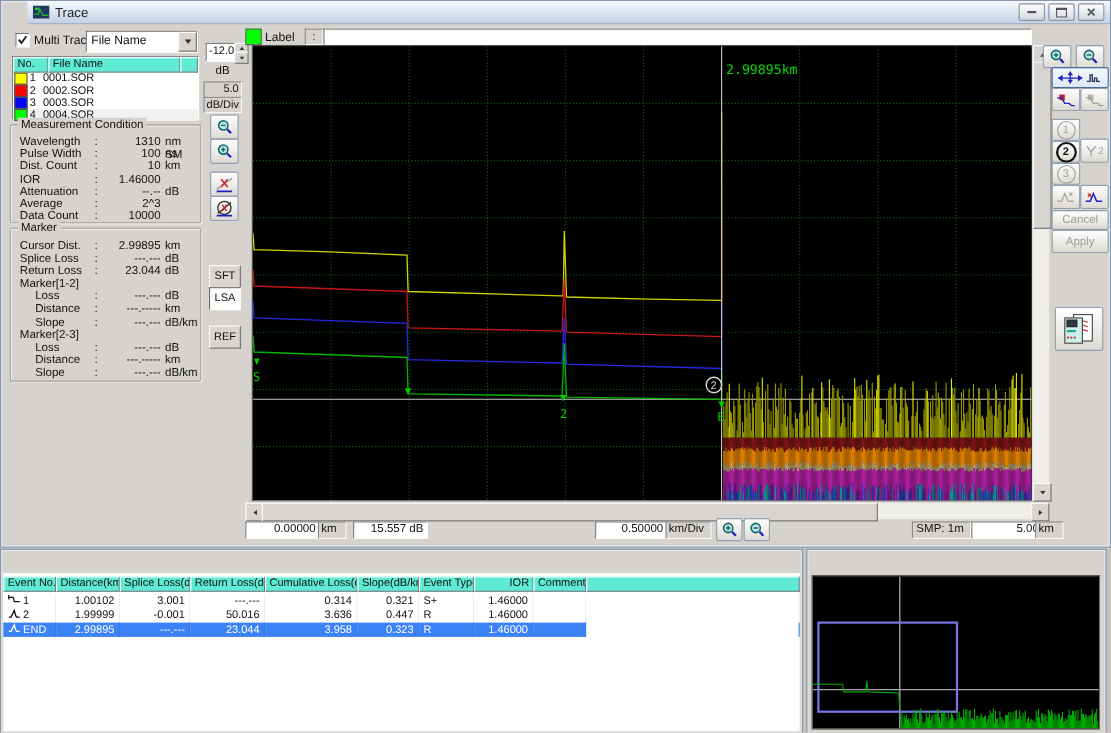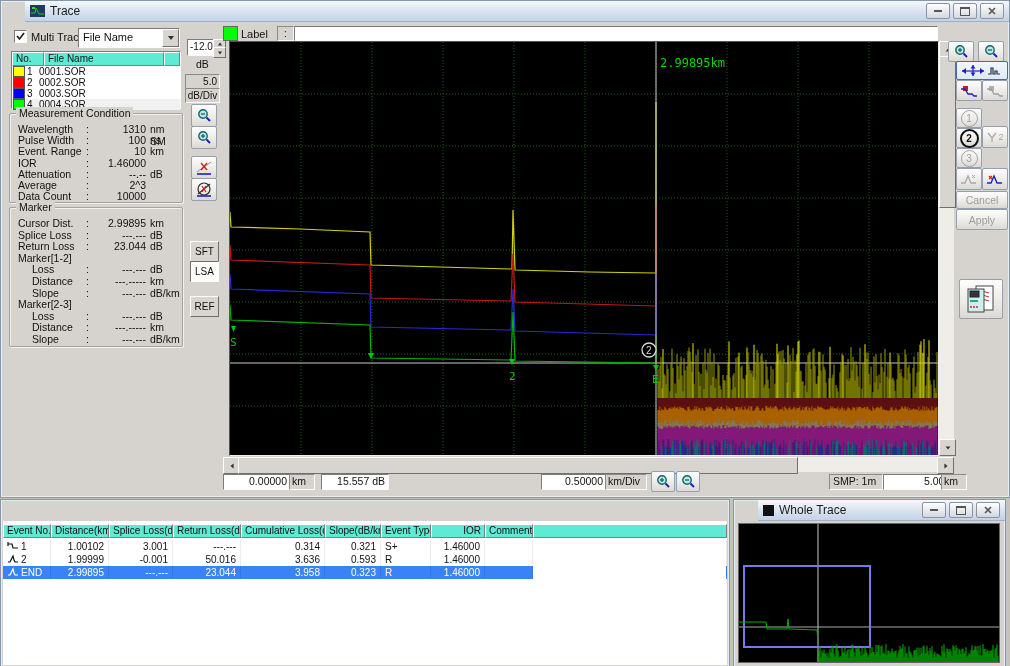--- a/index.html
+++ b/index.html
@@ -123,21 +123,21 @@
           <span class="mv">1310</span>
           <span class="mu">nm SM</span>
         </div>
         <div class="mrow" style="top: 20.2px;">
           <span class="ml">Pulse Width</span>
           <span class="mc">:</span>
           <span class="mv">100</span>
           <span class="mu">ns</span>
         </div>
         <div class="mrow" style="top: 31.4px;">
-          <span class="ml">Event. Range</span>
+          <span class="ml">Dist. Count</span>
           <span class="mc">:</span>
           <span class="mv">10</span>
           <span class="mu">km</span>
         </div>
         <div class="mrow" style="top: 42.6px;">
           <span class="ml">IOR</span>
           <span class="mc">:</span>
           <span class="mv">1.46000</span>
           <span class="mu"></span>
         </div>
@@ -2135,21 +2135,21 @@
   </div>
 
   <div class="etable" style="top:53px;">
     <span class="ecell"><svg class="evicon" width="12" height="10">
           <path d="M1,8 h2 l3,-6 1,4 1,2 h3" stroke="#111" stroke-width="1.2" fill="none"></path>
         </svg><span>2</span></span>
     <span class="ecell num">1.99999</span>
     <span class="ecell num">-0.001</span>
     <span class="ecell num">50.016</span>
     <span class="ecell num">3.636</span>
-    <span class="ecell num">0.593</span>
+    <span class="ecell num">0.447</span>
     <span class="ecell">R</span>
     <span class="ecell num">1.46000</span>
     <span class="ecell"></span>
     <span class="ecell filler"></span>
   </div>
 
   <div class="etable erow-sel" style="top:66px;">
     <span class="ecell"><svg class="evicon" width="12" height="10">
           <path d="M1,8 h2 l3,-6 1,4 1,2 h3" stroke="#fff" stroke-width="1.2" fill="none"></path>
         </svg><span>END</span></span>
@@ -2159,37 +2159,20 @@
     <span class="ecell num">3.958</span>
     <span class="ecell num">0.323</span>
     <span class="ecell">R</span>
     <span class="ecell num">1.46000</span>
     <span class="ecell"></span>
     <span class="ecell filler"></span>
   </div>
 </div>
 
 <div class="win" id="whole-win" style="left:733px;top:499px;width:271px;height:167px;">
-  <div class="titlebar">
-    <span style="width:11px;height:11px;background:#111;display:inline-block;"></span>
-    <span class="title">Whole Trace</span>
-    <span class="winbtns">
-      <span class="winbtn">
-          <span style="width:8px;height:2px;background:#555;"></span>
-        </span>
-      <span class="winbtn">
-          <span style="width:8px;height:6px;border:1px solid #555;border-top:2px solid #555;"></span>
-        </span>
-      <span class="winbtn">
-          <svg width="8" height="8">
-            <path d="M1,1 L7,7 M7,1 L1,7" stroke="#555" stroke-width="1.6"></path>
-          </svg>
-        </span>
-    </span>
-  </div>
   <div class="abs" style="left:4px;top:23px;width:262px;height:140px;background:#000;border:1px solid #666;box-sizing:border-box;">
     <svg id="whole-svg" width="260" height="138" viewBox="0 0 260 138">
       <line x1="79" y1="0" x2="79" y2="138" id="wt-v" stroke-width="1.2" stroke="#a8a8a8"></line>
       <line x1="0" y1="103" x2="260" y2="103" id="wt-h" stroke-width="1.2" stroke="#a8a8a8"></line>
       <rect x="5" y="42" width="126" height="81" id="wt-rect" fill="none" stroke-width="2" stroke="#7878e8"></rect>
       <polyline id="wt-trace" fill="none" stroke-width="1" points="0,98 27,98 28,105 48,105 49,95 50,105 78,106 79,120" stroke="#00b000"></polyline>
       <g id="noise-whole">
           <line x1="80" y1="138" x2="80" y2="127.37216472625732" stroke="#00b000" stroke-width="1"></line>
           <line x1="81" y1="138" x2="81" y2="122.07628917694092" stroke="#00b000" stroke-width="1"></line>
           <line x1="82" y1="138" x2="82" y2="133.78288596868515" stroke="#00b000" stroke-width="1"></line>

